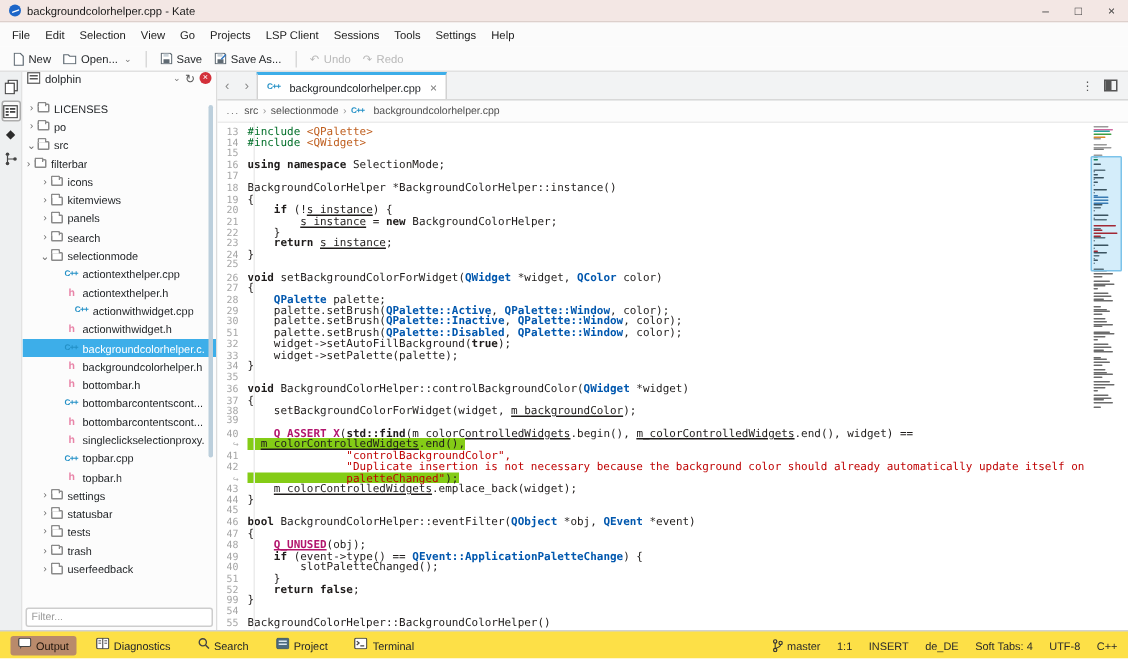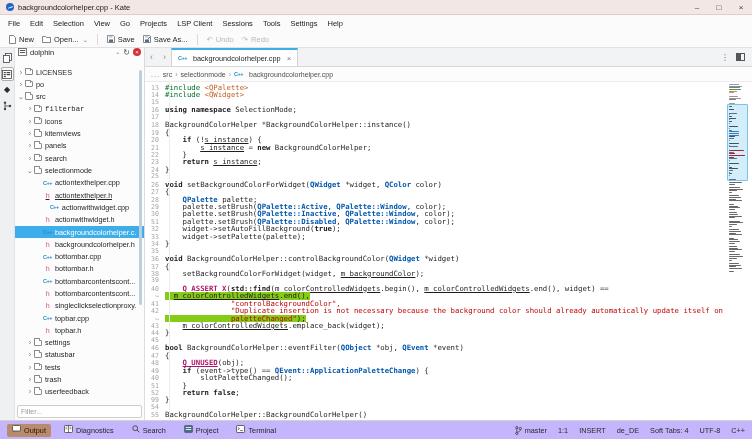--- a/index.html
+++ b/index.html
@@ -82,21 +82,21 @@
   .tk-pp{color:#006e28}
   .tk-inc{color:#bf5e1e}
   .tk-m{font-weight:bold;color:#b2156d;text-decoration:underline}
   .tk-mem{text-decoration:underline}
 
   .minimap{position:absolute;top:2px;right:6px;width:17px}
   .mbar{height:1px;margin-bottom:0.7px;border-radius:0.5px}
   .mview{position:absolute;left:-2px;right:-2px;background:rgba(61,174,233,0.22);border:1px solid #7cc3ea;border-radius:1px}
 
   
-  .statusbar{height:19px;background:#c4b5fd;border-top:1px solid #d2d2d2;display:flex;align-items:center;font-size:7.3px;color:#232629;padding:4px 7px}
+  .statusbar{height:19px;background:#fde047;border-top:1px solid #d2d2d2;display:flex;align-items:center;font-size:7.3px;color:#232629;padding:4px 7px}
   .sb-left{display:flex;align-items:center;gap:8px}
   .sb-tool{display:flex;align-items:center;gap:3px;padding:1.5px 5px;border-radius:2px}
   .sb-tool.active{background:#b98a6b;color:#20150c}
   .sb-right{margin-left:auto;display:flex;align-items:center;gap:11px;color:#2b2b2b}
   .sb-item{display:flex;align-items:center;gap:3px}
 </style>
 </head>
 <body>
 
 <div class="titlebar">
@@ -221,21 +221,21 @@
         <div class="trow" style="padding-left: 2px;">
           <span class="tarrow">›</span>
           <span class="fold"></span>
           <span class="tlabel">po</span>
         </div>
         <div class="trow" style="padding-left: 2px;">
           <span class="tarrow">⌄</span>
           <span class="fold"></span>
           <span class="tlabel">src</span>
         </div>
-        <div class="trow" style="padding-left: 11px; font-family: Liberation Mono, monospace;">
+        <div class="trow" style="">
           <span class="tarrow">›</span>
           <span class="fold"></span>
           <span class="tlabel">filterbar</span>
         </div>
         <div class="trow" style="padding-left: 11px;">
           <span class="tarrow">›</span>
           <span class="fold"></span>
           <span class="tlabel">icons</span>
         </div>
         <div class="trow" style="padding-left: 11px;">
@@ -256,21 +256,21 @@
         <div class="trow" style="padding-left: 11px;">
           <span class="tarrow">⌄</span>
           <span class="fold"></span>
           <span class="tlabel">selectionmode</span>
         </div>
         <div class="trow" style="padding-left: 20px;">
           <span class="tarrow"> </span>
           <span class="fic cpp">C++</span>
           <span class="tlabel">actiontexthelper.cpp</span>
         </div>
-        <div class="trow" style="padding-left: 20px; text-decoration: underline;">
+        <div class="trow" style="padding-left: 20px;">
           <span class="tarrow"> </span>
           <span class="fic h">h</span>
           <span class="tlabel">actiontexthelper.h</span>
         </div>
         <div class="trow" style="padding-left: 20px; justify-content: center;">
           <span class="tarrow"> </span>
           <span class="fic cpp">C++</span>
           <span class="tlabel">actionwithwidget.cpp</span>
         </div>
         <div class="trow" style="padding-left: 20px;">
@@ -280,25 +280,20 @@
         </div>
         <div class="trow selected" style="padding-left: 20px;">
           <span class="tarrow"> </span>
           <span class="fic cpp">C++</span>
           <span class="tlabel">backgroundcolorhelper.c...</span>
         </div>
         <div class="trow" style="padding-left: 20px;">
           <span class="tarrow"> </span>
           <span class="fic h">h</span>
           <span class="tlabel">backgroundcolorhelper.h</span>
-        </div>
-        <div class="trow" style="padding-left: 20px;">
-          <span class="tarrow"> </span>
-          <span class="fic cpp">C++</span>
-          <span class="tlabel">bottombar.cpp</span>
         </div>
         <div class="trow" style="padding-left: 20px;">
           <span class="tarrow"> </span>
           <span class="fic h">h</span>
           <span class="tlabel">bottombar.h</span>
         </div>
         <div class="trow" style="padding-left: 20px;">
           <span class="tarrow"> </span>
           <span class="fic cpp">C++</span>
           <span class="tlabel">bottombarcontentscont...</span>

